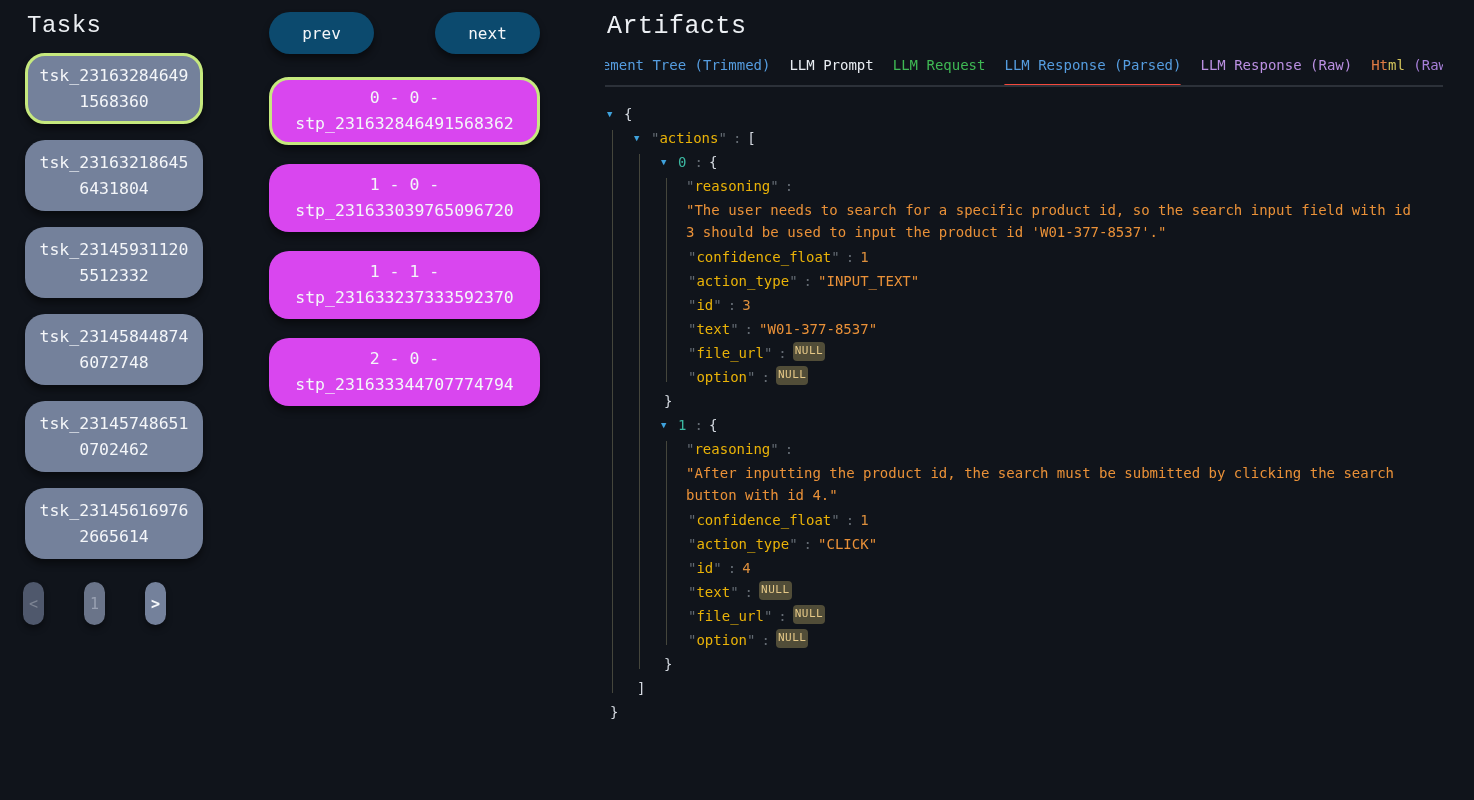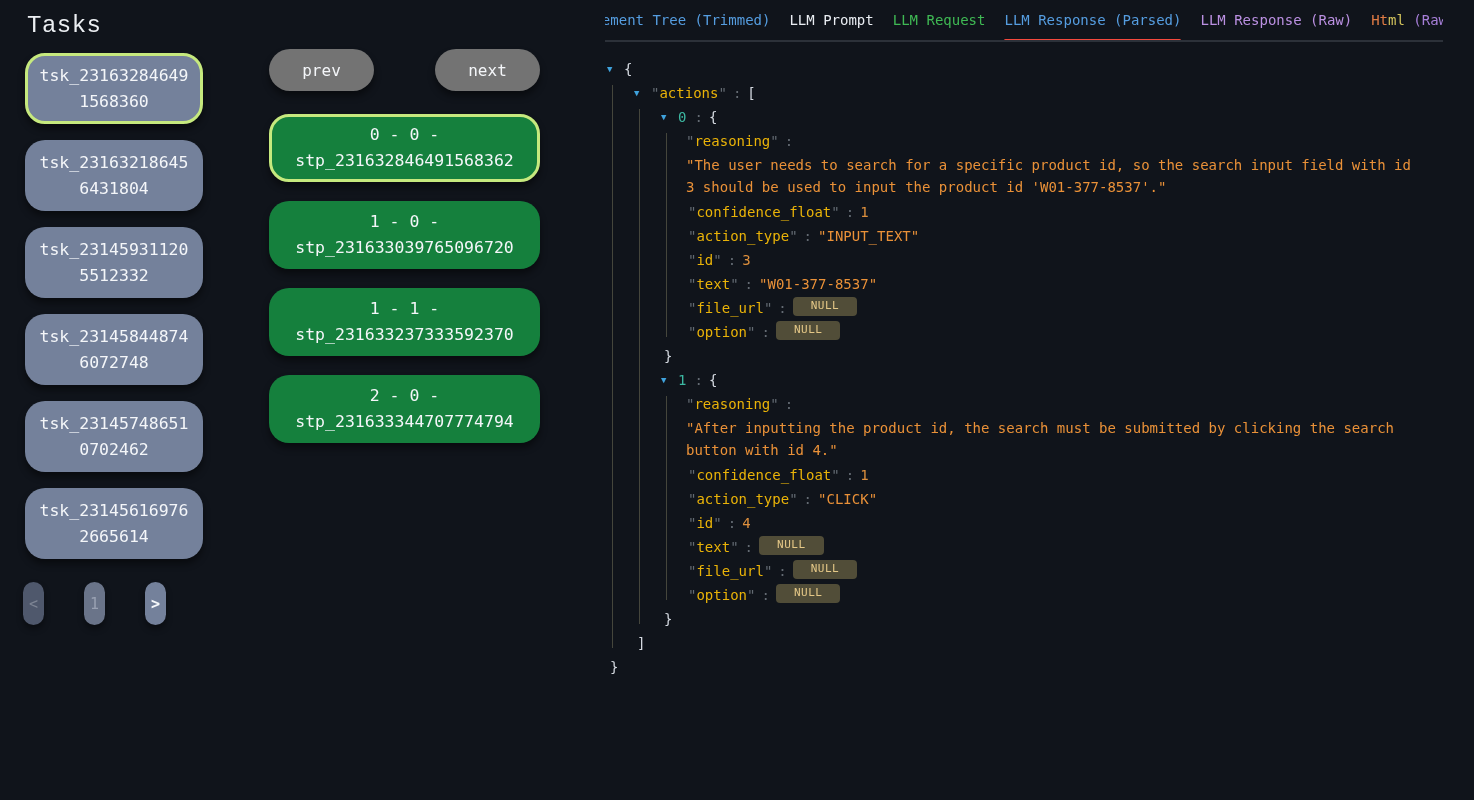--- a/index.html
+++ b/index.html
@@ -35,27 +35,27 @@
     margin-right:40px; box-shadow:0 4px 6px rgba(0,0,0,.4);
   }
   .pg-prev { background:#4f586c; color:#7e8594; }
   .pg-page { background:#6a7489; color:#99a1b2; }
   .pg-next { background:#74819b; color:#f6f8fb; font-weight:bold; }
   
   .steps { left:269px; width:271px; }
   .nav-row { display:flex; justify-content:space-between; margin-bottom:23px; }
   .nav-btn {
     width:105px; height:42px; border:none; border-radius:21px;
-    background:#737373; color:#f4f6f9; font-family:inherit; font-size:16px;
-    box-shadow:0 5px 7px rgba(0,0,0,.45); cursor:pointer;margin-top:37px;
+    background:#0c4a6e; color:#f4f6f9; font-family:inherit; font-size:16px;
+    box-shadow:0 5px 7px rgba(0,0,0,.45); cursor:pointer;
   }
   .step-btn {
     display:flex; flex-direction:column; align-items:center; justify-content:center;
     width:271px; height:68px; margin-bottom:19px;
-    background:#15803d; color:#f4f6f9;
+    background:#d946ef; color:#f4f6f9;
     border:3px solid transparent; border-radius:20px;
     font-family:inherit; font-size:16.5px; line-height:26px;
     box-shadow:0 5px 7px rgba(0,0,0,.45); cursor:pointer;
   }
   
   .artifacts { left:605px; width:838px; }
   .artifacts h1 { font-size:25px; margin-bottom:16px; }
   .tabbar {
     white-space:nowrap; overflow:hidden;
     border-bottom:2px solid #2c3139;
@@ -84,21 +84,21 @@
   }
   .q, .colon { color:#646b73; }
   .colon { padding:0 6px; }
   .k { color:#eab308; }
   .brace { color:#d4d9e0; }
   .idx { color:#3cb8a2; padding-right:2px; }
   .s { color:#ea9138; }
   .n { color:#dd8f3d; }
   .null-badge {
     display:inline-block; background:#514d38; color:#e5c887;
-    font-size:11px; line-height:1.25; padding:2px 18px 3px;
+    font-size:11px; line-height:1.25; padding:2px 2px 3px;
     border-radius:4px; letter-spacing:.5px; transform:translateY(-1px);
   }
   .jfield { margin:4px 0; }
   .kline { display:flex; align-items:flex-start; line-height:20px; }
   .vblock { display:block; max-width:726px; line-height:22px; margin-top:3px; color:#ea9138; word-break:normal; }
 </style>
 </head>
 <body>
 
 <section class="tasks">
@@ -137,20 +137,21 @@
         <span class="l2">stp_231633237333592370</span>
       </button>
       <button class="step-btn">
         <span class="l1">2 - 0 -</span>
         <span class="l2">stp_231633344707774794</span>
       </button>
     </div>
 </section>
 
 <section class="artifacts">
+  <h1>Artifacts</h1>
   <div class="tabbar"><span class="tab" style="color: rgb(85, 157, 224); margin-left: -20px;">Element Tree (Trimmed)</span><span class="tab" style="color: rgb(233, 237, 242);">LLM Prompt</span><span class="tab" style="color: rgb(63, 185, 84);">LLM Request</span><span class="tab active" style="color: rgb(85, 157, 224);">LLM Response (Parsed)</span><span class="tab" style="color: rgb(187, 144, 226);">LLM Response (Raw)</span><span class="tab"><span class="seg" style="color: rgb(224, 123, 68);">Ht</span><span class="seg" style="color: rgb(211, 196, 92);">ml</span><span class="seg" style="color: rgb(167, 127, 217);"> (Raw)</span></span></div>
   <div class="json-viewer">
       <div class="jrow">
         <span class="tri">▼</span>
         <span class="brace">{</span>
       </div>
       <div class="jchildren">
         <div class="jrow">
           <span class="tri">▼</span>
           <span class="q">"</span>

